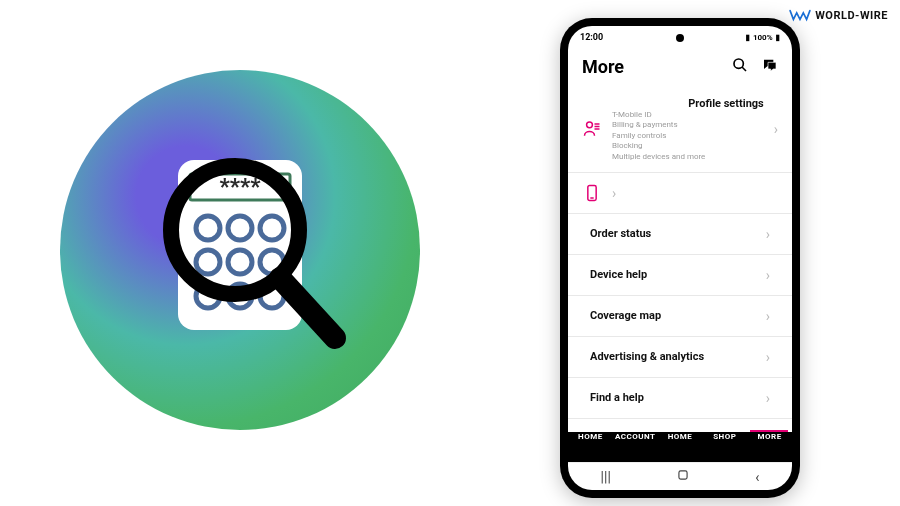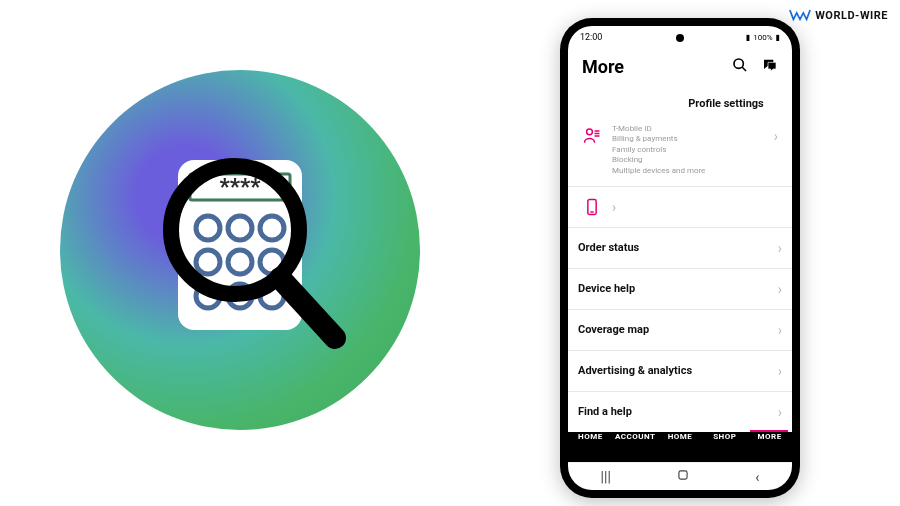--- a/index.html
+++ b/index.html
@@ -71,21 +71,21 @@
     border-radius: 50%;
     z-index: 10;
   }
   .status-bar {
     height: 22px;
     display: flex;
     align-items: center;
     justify-content: space-between;
     padding: 0 12px;
     font-size: 9px;
-    font-weight: 400;
+    font-weight: 700;
   }
   .status-right { display: flex; align-items: center; gap: 3px; font-size: 8px; }
   .app-header {
     display: flex;
     align-items: center;
     justify-content: space-between;
     padding: 8px 14px 10px 14px;
   }
   .app-header h1 { font-size: 18px; font-weight: 700; }
   .app-header-actions { display: flex; gap: 14px; align-items: center; }
@@ -93,26 +93,26 @@
   .row {
     border-bottom: 1px solid #e8e8e8;
     padding: 10px 14px;
     display: flex;
     align-items: center;
     gap: 10px;
     position: relative;
   }
   .row-body { flex: 1; }
   .row-title { font-size: 11px; font-weight: 700; color: #111; text-align: right; }
-  .row-sub { font-size: 8px; color: #9b9b9b; line-height: 1.3; margin-top: 14px; }
+  .row-sub { font-size: 8px; color: #9b9b9b; line-height: 1.3; margin-top: 0; }
   .row-sub div { white-space: nowrap; }
   .chevron { color: #bbb; font-size: 14px; }
   .icon-box { width: 20px; display: flex; justify-content: center; }
   .pink { color: #e20074; }
-  .simple-row { padding: 12px 10px; font-size: 11px; font-weight: 700; color: #111; border-bottom: 1px solid #e8e8e8; display:flex; align-items:center; justify-content:space-between; }
+  .simple-row { padding: 12px 22px; font-size: 11px; font-weight: 700; color: #111; border-bottom: 1px solid #e8e8e8; display:flex; align-items:center; justify-content:space-between; }
   .simple-row .chevron { font-weight: 400; }
   .bottom-nav {
     background: #000;
     display: flex;
     justify-content: space-around;
     align-items: flex-start;
     height: 30px;
     position: relative;
   }
   .bottom-nav-item {

